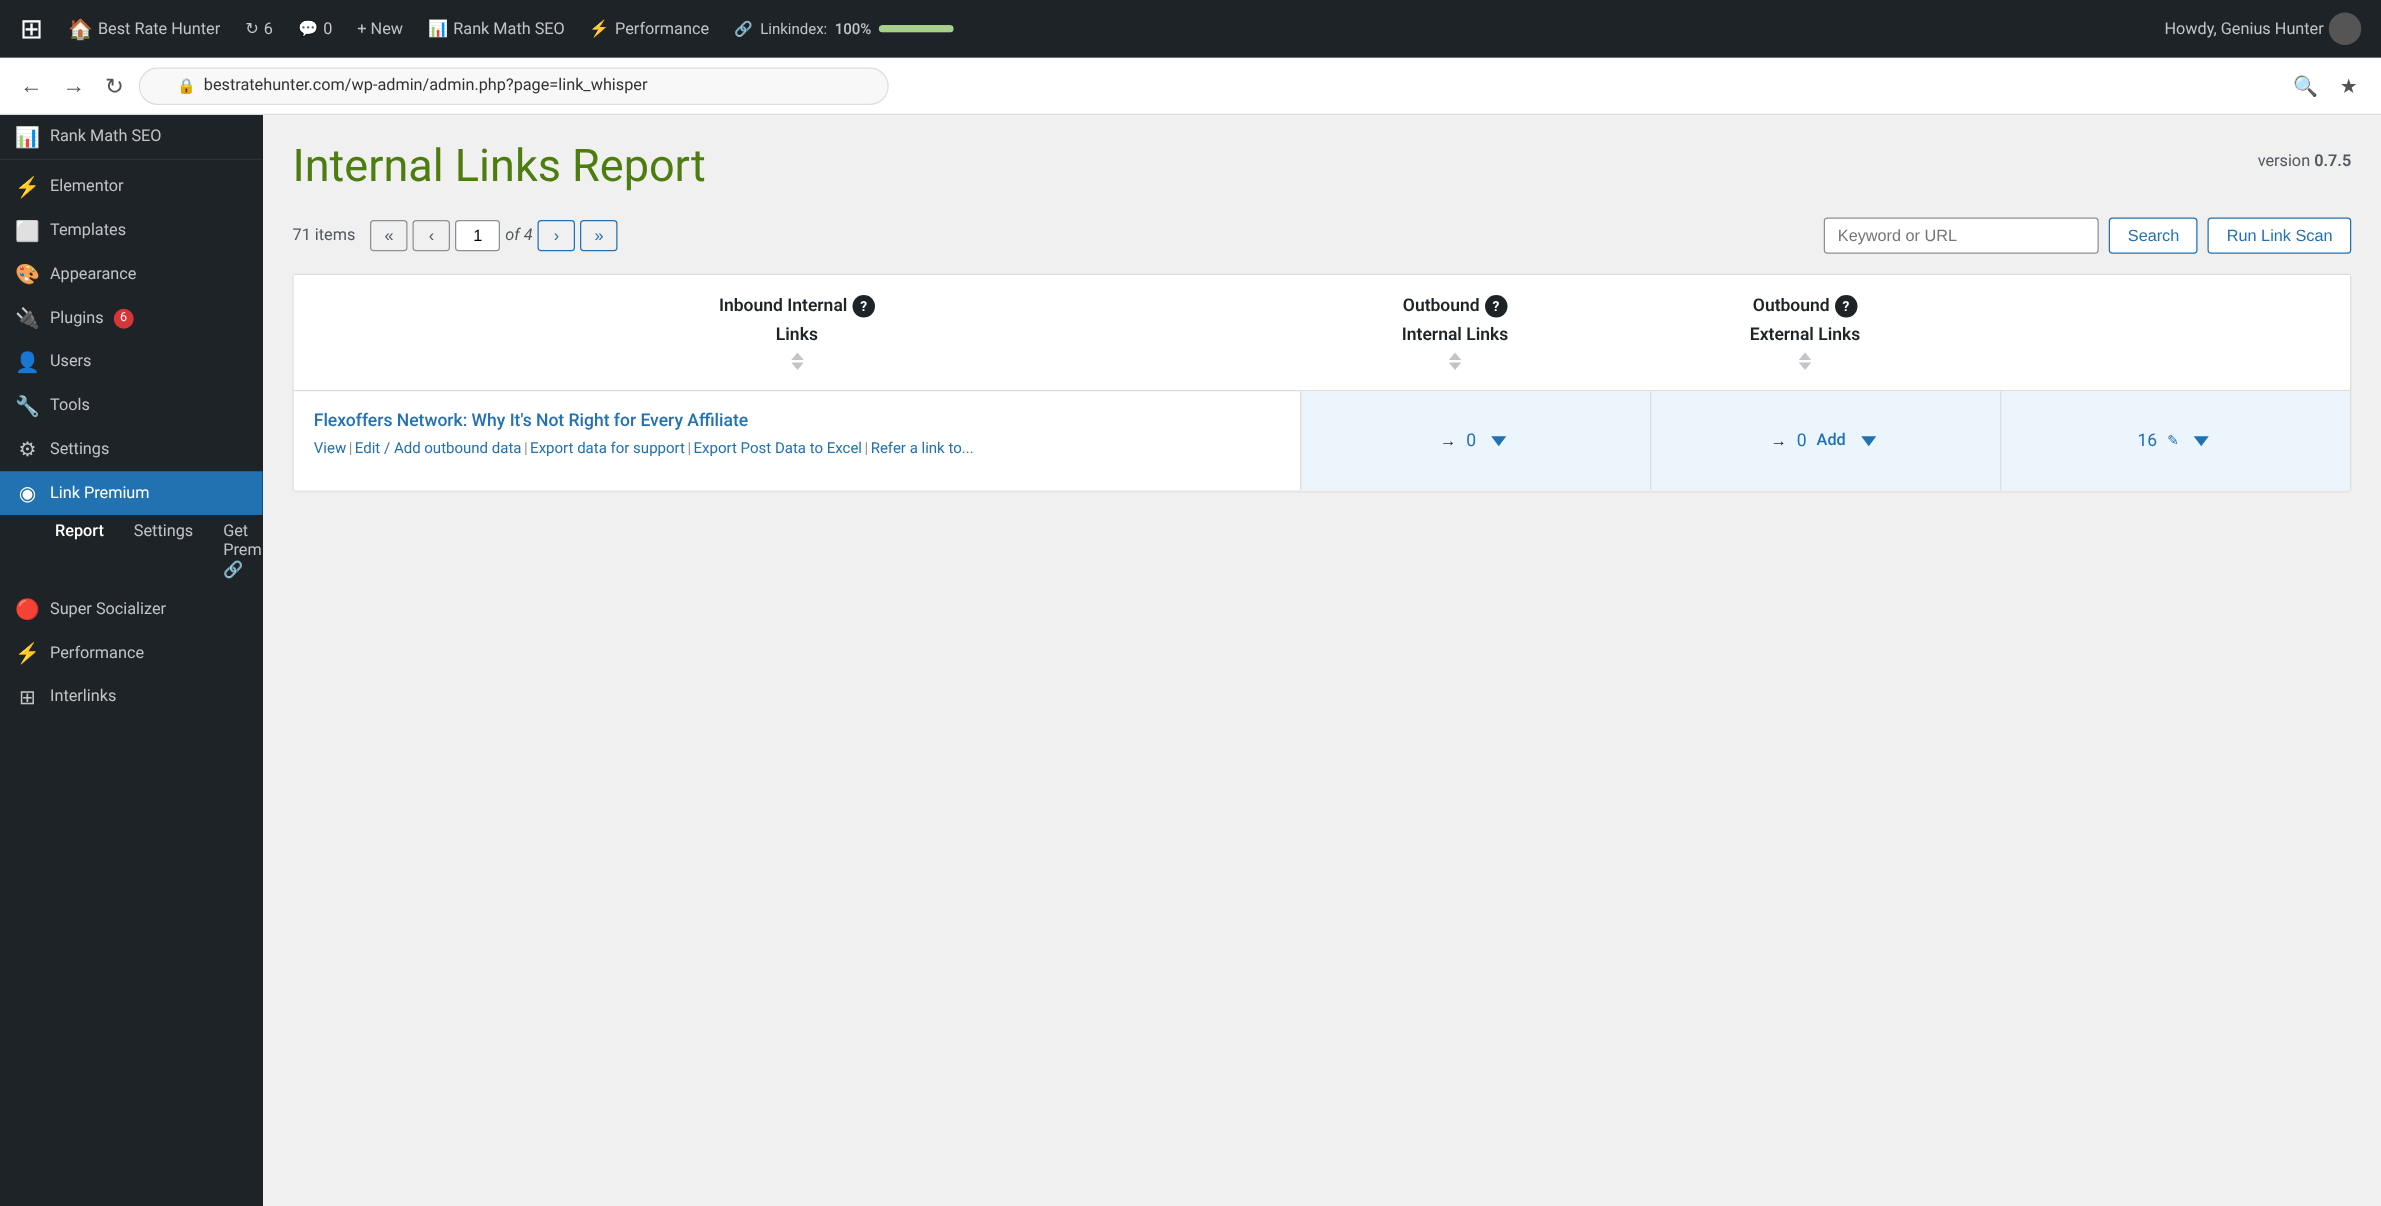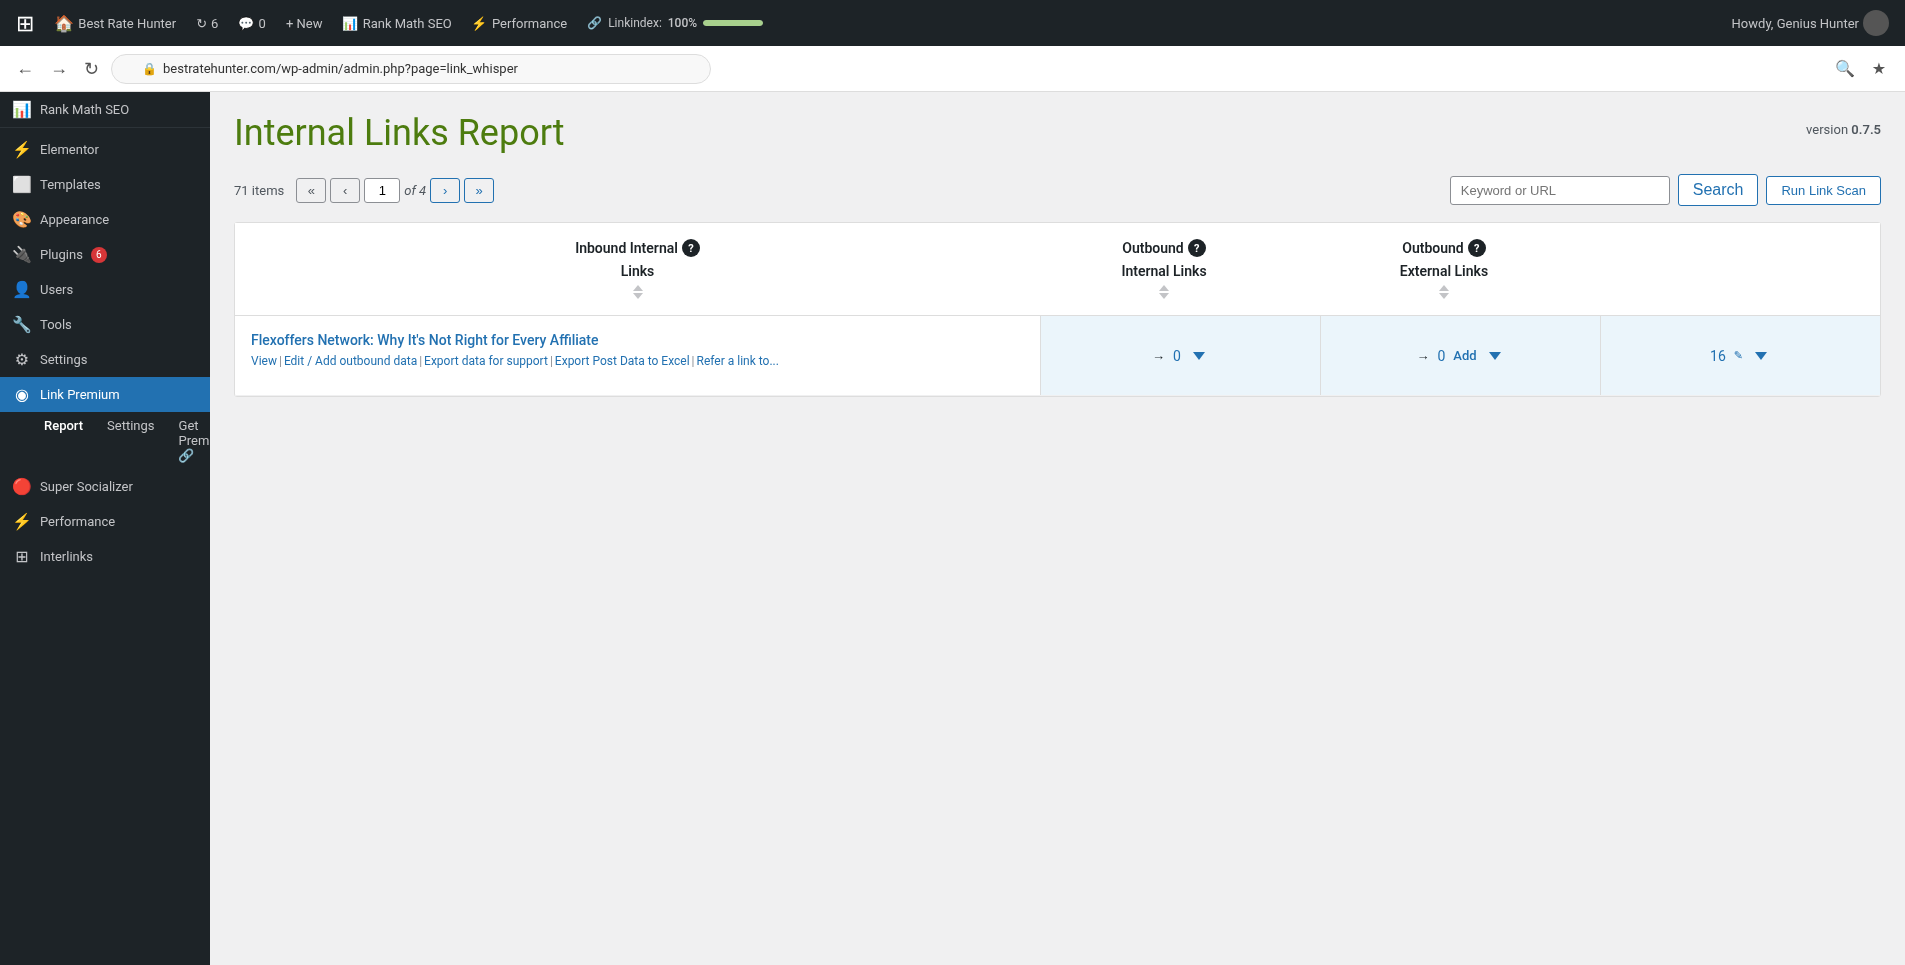--- a/index.html
+++ b/index.html
@@ -224,21 +224,21 @@
       padding: 6px 10px;
       font-size: 13px;
       width: 220px;
       background: #fff;
     }
     .search-btn {
       background: #fff;
       border: 1px solid #2271b1;
       border-radius: 3px;
       padding: 6px 14px;
-      font-size: 16px;
+      font-size: 13px;
       color: #2271b1;
       cursor: pointer;
       font-weight: 500;
     }
     .run-scan-btn {
       background: #fff;
       border: 1px solid #2271b1;
       border-radius: 3px;
       padding: 6px 14px;
       font-size: 13px;

